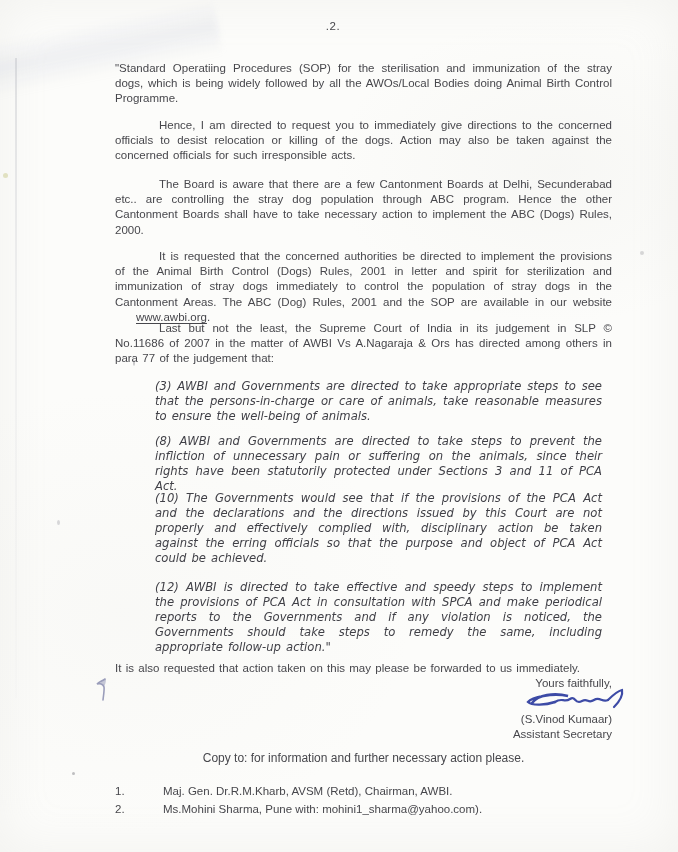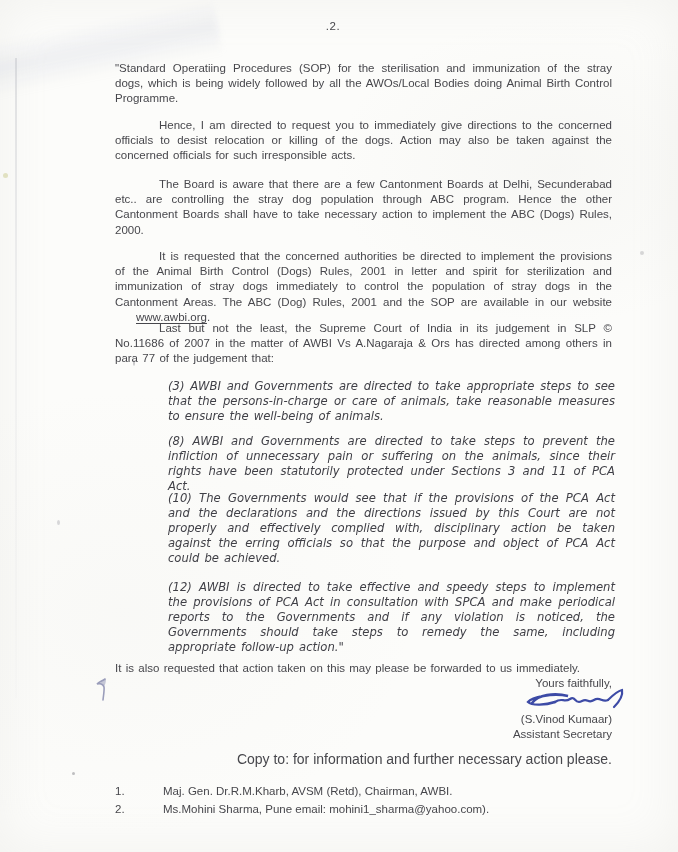--- a/index.html
+++ b/index.html
@@ -56,40 +56,39 @@
   .p6{top:649px;}
   .url{text-decoration:underline;text-underline-offset:2px;margin-left:21px;}
   .quote{
     position:absolute;left:155px;width:447px;
     font-family:"DejaVu Sans", sans-serif;
     font-style:italic;
     font-size:11.6px;line-height:15.2px;
     text-align:justify;
     color:#404047;
     word-spacing:1.4px;
-    margin-left:13px;
   }
   .q1{top:367px;}
   .q2{top:422px;}
   .q3{top:479px;}
   .q4{top:568px;}
 
   .closing{
     position:absolute;left:402px;top:676px;width:210px;
     text-align:right;font-size:11.5px;line-height:15px;
   }
   .closing .sig{
     display:block;margin:-3px -14px -6px auto;
     width:104px;height:30px;
   }
   .penmark{position:absolute;left:94px;top:676px;width:16px;height:30px;opacity:0.75;}
 
   .copy-label{
     position:absolute;left:115px;top:751px;width:497px;
-    font-size:14px;text-align:right;
+    font-size:12px;text-align:center;
   }
   .copy-list{
     position:absolute;left:115px;top:783px;width:520px;
     font-size:11.5px;line-height:17.5px;
   }
   .copy-row{display:flex;}
   .copy-row .num{width:48px;flex:0 0 48px;}
 </style>
 </head>
 <body>
@@ -141,17 +140,17 @@
 
   <div class="copy-label">Copy to: for information and further necessary action please.</div>
 
   <div class="copy-list">
     <div class="copy-row">
       <span class="num">1.</span>
       <span>Maj. Gen. Dr.R.M.Kharb, AVSM (Retd), Chairman, AWBI.</span>
     </div>
     <div class="copy-row">
       <span class="num">2.</span>
-      <span>Ms.Mohini Sharma, Pune email: mohini1_sharma@yahoo.com).</span>
+      <span>Ms.Mohini Sharma, Pune with: mohini1_sharma@yahoo.com).</span>
     </div>
   </div>
 
 </div>
 
 </body></html>

